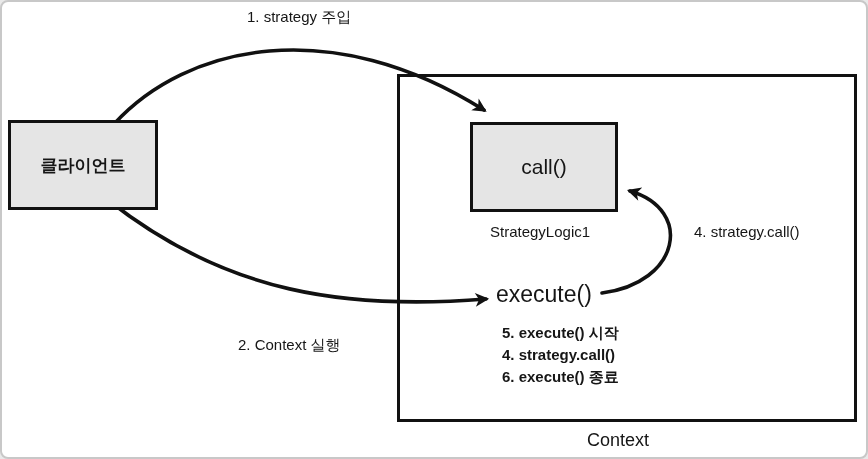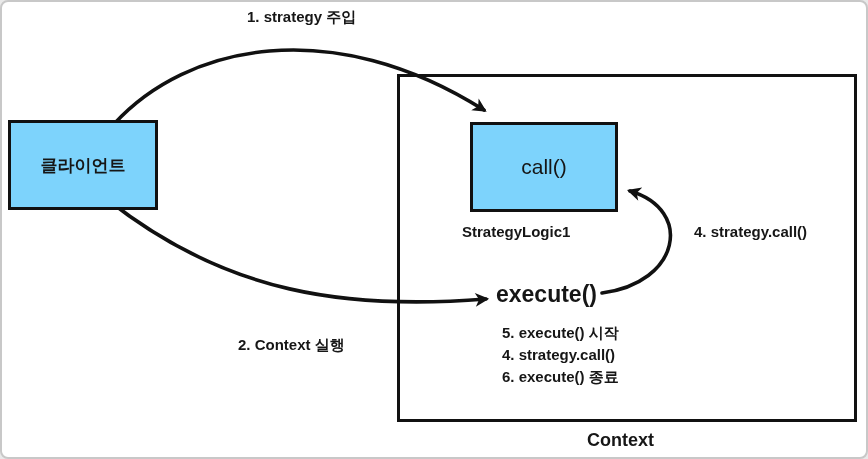--- a/index.html
+++ b/index.html
@@ -23,21 +23,21 @@
     position: absolute;
     left: 0;
     top: 0;
     width: 868px;
     height: 459px;
     pointer-events: none;
   }
   .box {
     position: absolute;
     border: 3px solid #111;
-    background: #7dd3fc;
+    background: #e5e5e5;
     box-sizing: border-box;
     display: flex;
     align-items: center;
     justify-content: center;
   }
   .client-box {
     left: 6px;
     top: 118px;
     width: 150px;
     height: 90px;
@@ -57,29 +57,29 @@
     left: 468px;
     top: 120px;
     width: 148px;
     height: 90px;
     font-size: 21px;
     font-weight: normal;
     z-index: 3;
   }
   .lbl {
     position: absolute;
-    font-weight: bold;
+    font-weight: normal;
     white-space: nowrap;
     z-index: 4;
   }
   .lbl-small { font-size: 15px; }
   .inject-label      { left: 245px; top: 6px; }
   .context-run-label { left: 236px; top: 310px; margin-top: 24px; }
   .strategy-call-label { left: 692px; top: 221px; }
-  .strategylogic-caption { left: 460px; top: 221px; }
+  .strategylogic-caption { left: 488px; top: 221px; }
   .execute-label {
     left: 494px;
     top: 279px;
     font-size: 23px;
   }
   .steps {
     position: absolute;
     left: 500px;
     top: 320px;
     z-index: 4;

